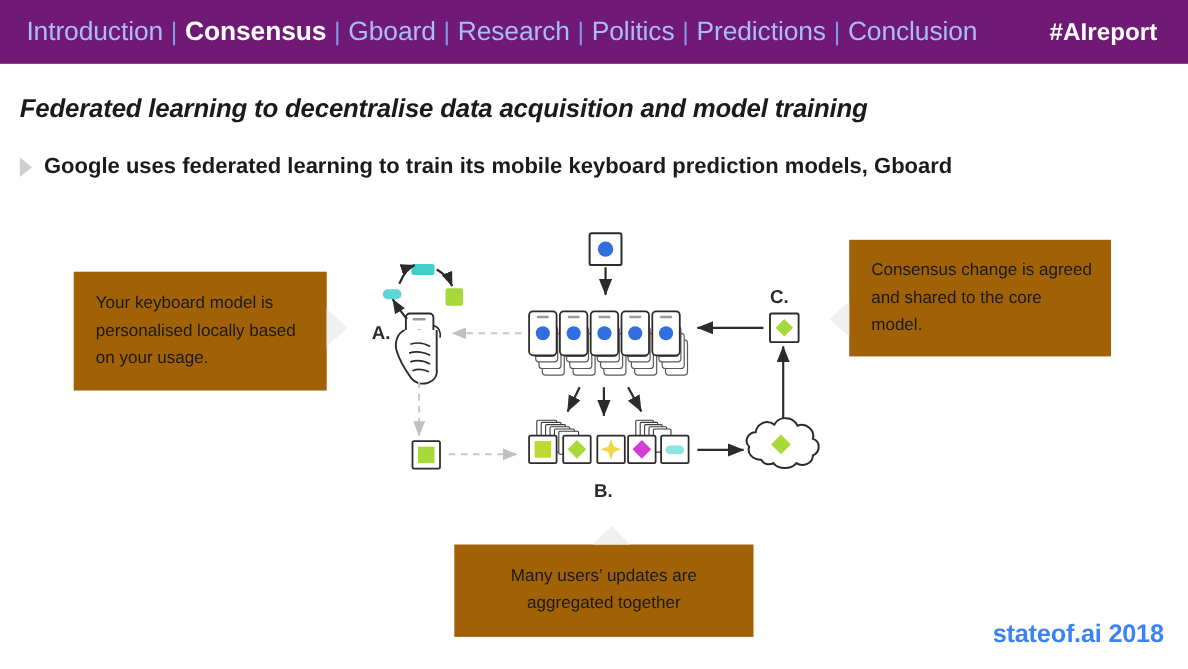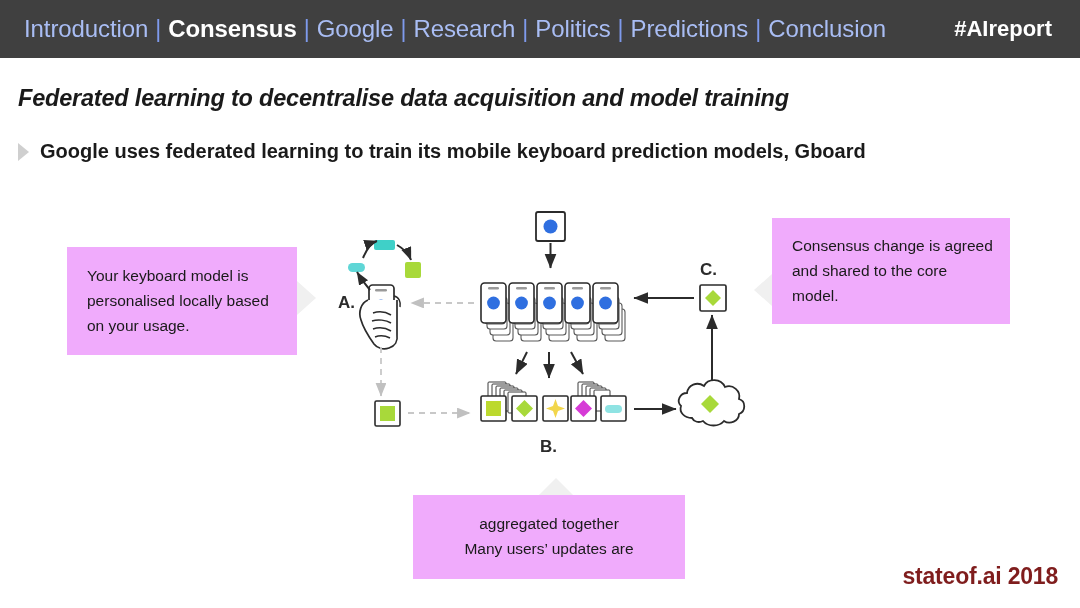--- a/index.html
+++ b/index.html
@@ -15,21 +15,21 @@
     position: relative;
   }
 
   
   #navbar {
     position: absolute;
     left: 0;
     top: 0;
     width: 1080px;
     height: 58px;
-    background: #404040;
+    background: #701a75;
     display: flex;
     align-items: center;
     box-sizing: border-box;
     padding: 0 24px;
   }
   #nav-links {
     display: flex;
     align-items: baseline;
     flex: 1;
   }
@@ -89,21 +89,21 @@
   #subtitle-text {
     font-size: 20px;
     font-weight: bold;
     color: #1a1a1a;
     white-space: nowrap;
   }
 
   
   .callout {
     position: absolute;
-    background: #f0abfc;
+    background: #a16207;
     color: #1a1a1a;
     font-size: 15.5px;
     line-height: 1.62;
     box-sizing: border-box;
   }
   .callout .tail {
     position: absolute;
     width: 0;
     height: 0;
   }
@@ -172,34 +172,34 @@
   #label-b { left: 540px; top: 437px; }
   #label-c { left: 700px; top: 260px; }
 
   
   #footer-brand {
     position: absolute;
     right: 22px;
     bottom: 18px;
     font-size: 23px;
     font-weight: bold;
-    color: #7f1d1d;
+    color: #3b82f6;
     letter-spacing: -0.2px;
   }
 </style>
 </head>
 <body>
 
 <div id="navbar">
   <div id="nav-links">
     <span class="nav-item">Introduction</span>
     <span class="nav-sep">|</span>
     <span class="nav-item active">Consensus</span>
     <span class="nav-sep">|</span>
-    <span class="nav-item">Google</span>
+    <span class="nav-item">Gboard</span>
     <span class="nav-sep">|</span>
     <span class="nav-item">Research</span>
     <span class="nav-sep">|</span>
     <span class="nav-item">Politics</span>
     <span class="nav-sep">|</span>
     <span class="nav-item">Predictions</span>
     <span class="nav-sep">|</span>
     <span class="nav-item">Conclusion</span>
   </div>
   <div id="nav-hashtag">#AIreport</div>
@@ -404,18 +404,18 @@
   <span>Your keyboard model is personalised locally based on your usage.</span>
   <span class="tail"></span>
 </div>
 
 <div class="callout" id="callout-right">
   <span>Consensus change is agreed and shared to the core model.</span>
   <span class="tail"></span>
 </div>
 
 <div class="callout" id="callout-bottom">
+  <div>Many users’ updates are</div>
   <div>aggregated together</div>
-  <div>Many users’ updates are</div>
   <span class="tail"></span>
 </div>
 
 <div id="footer-brand">stateof.ai 2018</div>
 
 </body></html>

